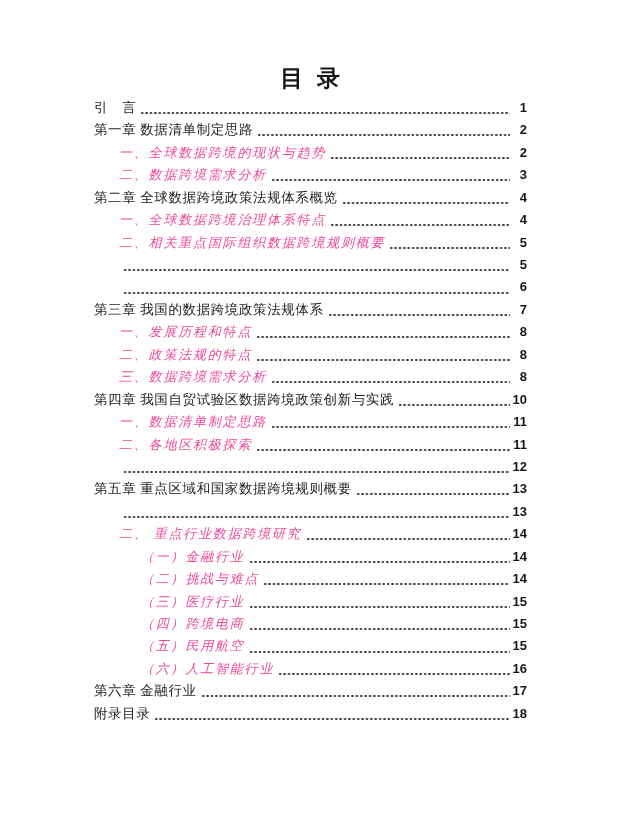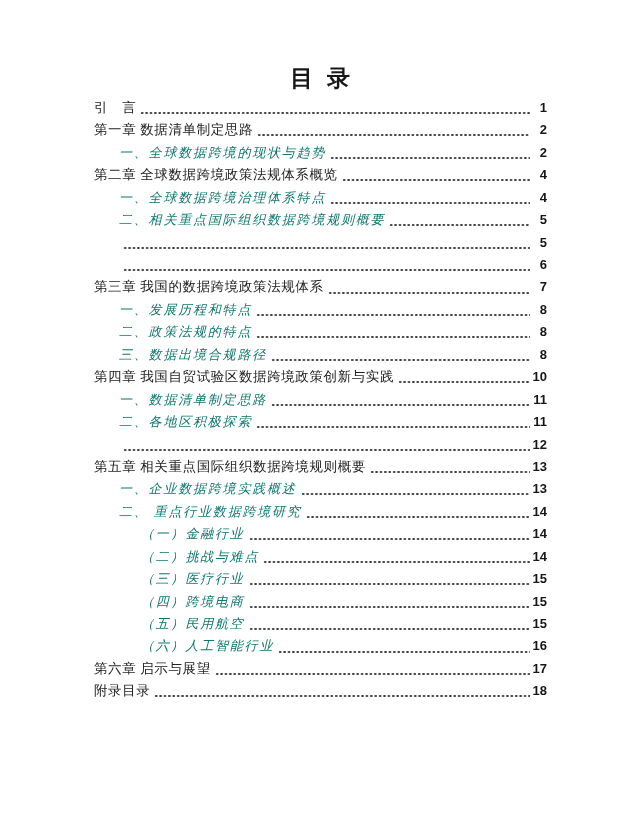--- a/index.html
+++ b/index.html
@@ -8,21 +8,21 @@
     height: 814px;
     background: #ffffff;
     overflow: hidden;
     font-family: "Liberation Serif", serif;
   }
   .doc-page {
     position: relative;
     width: 622px;
     height: 814px;
     background: #ffffff;
-    padding: 64px 75px 0 94px;
+    padding: 64px 95px 0 94px;
     color: #1d1d1d;
   }
   .toc-title {
     text-align: center;
     font-size: 23px;
     font-weight: bold;
     color: #171717;
     letter-spacing: 1px;
     word-spacing: 6px;
     line-height: 30px;
@@ -49,21 +49,21 @@
     font-style: normal;
   }
   
   .toc-row.lvl1 { padding-left: 25px; }
   .toc-row.lvl1 .label,
   .toc-row.lvl2 .label {
     font-family: "Liberation Serif", serif;
     font-style: italic;
     font-size: 13px;
     letter-spacing: 1.8px;
-    color: #0f766e;
+    color: #ec4899;
     margin-top: 40px;
   }
   .toc-row.lvl2 { padding-left: 47px; }
   .leader {
     flex: 1 1 auto;
     align-self: stretch;
     margin: 0 3px 0 4px;
     background-image: radial-gradient(circle, #3c3c3c 1px, rgba(0,0,0,0) 1.15px);
     background-size: 4.4px 4.4px;
     background-repeat: repeat-x;
@@ -94,20 +94,25 @@
       <div class="toc-row lvl0">
     <span class="label">第一章 数据清单制定思路</span>
     <span class="leader"></span>
     <span class="pagenum">2</span>
   </div>
       <div class="toc-row lvl1">
     <span class="label">一、全球数据跨境的现状与趋势</span>
     <span class="leader"></span>
     <span class="pagenum">2</span>
   </div>
+      <div class="toc-row lvl1">
+    <span class="label">二、数据跨境需求分析</span>
+    <span class="leader"></span>
+    <span class="pagenum">3</span>
+  </div>
       <div class="toc-row lvl0">
     <span class="label">第二章 全球数据跨境政策法规体系概览</span>
     <span class="leader"></span>
     <span class="pagenum">4</span>
   </div>
       <div class="toc-row lvl1">
     <span class="label">一、全球数据跨境治理体系特点</span>
     <span class="leader"></span>
     <span class="pagenum">4</span>
   </div>
@@ -133,21 +138,21 @@
     <span class="label">一、发展历程和特点</span>
     <span class="leader"></span>
     <span class="pagenum">8</span>
   </div>
       <div class="toc-row lvl1">
     <span class="label">二、政策法规的特点</span>
     <span class="leader"></span>
     <span class="pagenum">8</span>
   </div>
       <div class="toc-row lvl1">
-    <span class="label">三、数据出境合规路径</span>
+    <span class="label">三、数据跨境需求分析</span>
     <span class="leader"></span>
     <span class="pagenum">8</span>
   </div>
       <div class="toc-row lvl0">
     <span class="label">第四章 我国自贸试验区数据跨境政策创新与实践</span>
     <span class="leader"></span>
     <span class="pagenum">10</span>
   </div>
       <div class="toc-row lvl1">
     <span class="label">一、数据清单制定思路</span>
@@ -157,26 +162,25 @@
       <div class="toc-row lvl1">
     <span class="label">二、各地区积极探索</span>
     <span class="leader"></span>
     <span class="pagenum">11</span>
   </div>
       <div class="toc-row lvl1">
     <span class="leader"></span>
     <span class="pagenum">12</span>
   </div>
       <div class="toc-row lvl0">
-    <span class="label">第五章 相关重点国际组织数据跨境规则概要</span>
+    <span class="label">第五章 重点区域和国家数据跨境规则概要</span>
     <span class="leader"></span>
     <span class="pagenum">13</span>
   </div>
       <div class="toc-row lvl1">
-    <span class="label">一、企业数据跨境实践概述</span>
     <span class="leader"></span>
     <span class="pagenum">13</span>
   </div>
       <div class="toc-row lvl1">
     <span class="label">二、 重点行业数据跨境研究</span>
     <span class="leader"></span>
     <span class="pagenum">14</span>
   </div>
       <div class="toc-row lvl2">
     <span class="label">（一）金融行业</span>
@@ -202,21 +206,21 @@
     <span class="label">（五）民用航空</span>
     <span class="leader"></span>
     <span class="pagenum">15</span>
   </div>
       <div class="toc-row lvl2">
     <span class="label">（六）人工智能行业</span>
     <span class="leader"></span>
     <span class="pagenum">16</span>
   </div>
       <div class="toc-row lvl0">
-    <span class="label">第六章 启示与展望</span>
+    <span class="label">第六章 金融行业</span>
     <span class="leader"></span>
     <span class="pagenum">17</span>
   </div>
       <div class="toc-row lvl0">
     <span class="label">附录目录</span>
     <span class="leader"></span>
     <span class="pagenum">18</span>
   </div>
     </div>
 </div>

